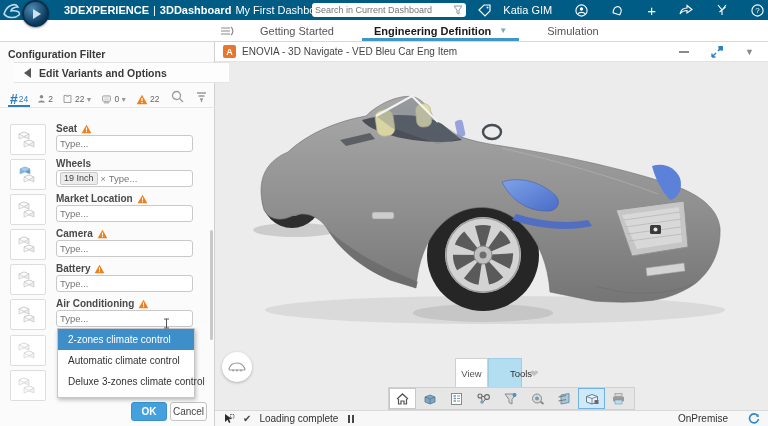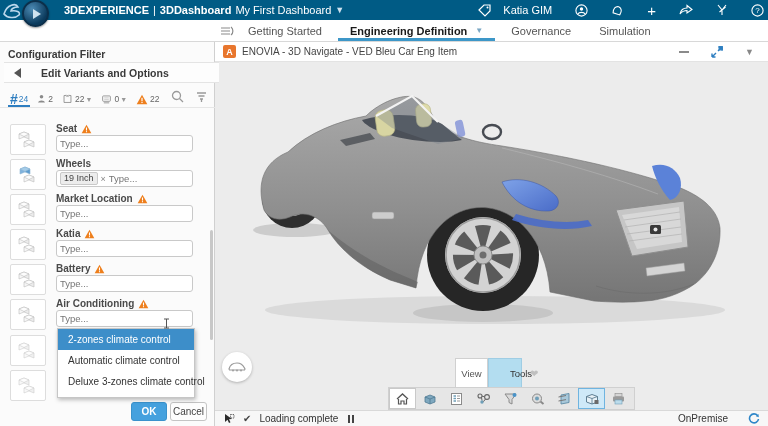--- a/index.html
+++ b/index.html
@@ -17,32 +17,32 @@
   .brand { position:absolute; left:64px; top:0; height:20px; display:flex; align-items:center; color:#fff; gap:4px; white-space:nowrap; }
   .brand b { font-weight:bold; }
   .brand .chev { font-size:9px; color:#cfe2ef; }
   .tb-search { position:absolute; left:312px; top:3px; width:154px; height:14px; background:#fff; border-radius:3px;
                display:flex; align-items:center; padding:0 3px; }
   .tb-search input { border:none; outline:none; flex:1; font-size:9px; color:#555; font-family:"Liberation Sans",sans-serif; background:transparent; }
   .userarea { position:absolute; right:4px; top:0; height:20px; display:flex; align-items:center; gap:23px; color:#fff; }
   .tb-ic { display:inline-flex; align-items:center; justify-content:center; }
 
   
-  .tabbar { position:absolute; left:0; top:20px; width:768px; height:22px; background:#fff; border-bottom:1px solid #d8d8d8; display:flex; align-items:stretch; z-index:20; }
+  .tabbar { position:absolute; left:0; top:20px; width:768px; height:22px; background:#fff; border-bottom:1px solid #d8d8d8; display:flex; align-items:stretch; z-index:20;gap:12px; }
   .tabbar .lead { margin-left:220px; display:flex; align-items:center; }
   .tab { display:flex; align-items:center; padding:0 14px; color:#555; position:relative; cursor:default; white-space:nowrap; }
   .tab.active { color:#1a1a1a; font-weight:bold; }
   .tab.active::after { content:""; position:absolute; left:2px; right:2px; bottom:0; height:3px; background:#3d97c8; }
   .tab .tchev { font-size:8px; color:#7ba7c4; margin-left:8px; font-weight:normal; }
 
   
   .sidebar { position:absolute; left:0; top:42px; width:215px; height:384px; background:#fbfbfb; border-right:1px solid #d0d0d0; z-index:10; }
   .sb-title { position:absolute; left:8px; top:6px; font-weight:bold; color:#3a3a3a; font-size:10.5px; }
-  .sb-edit { position:absolute; left:4px; top:20px; width:215px; height:21px; border-top:1px solid #e4e4e4; border-bottom:1px solid #e4e4e4;
-             display:flex; align-items:center; gap:20px; padding-left:10px; background:#fdfdfd; cursor:pointer; }
+  .sb-edit { position:absolute; left:14px; top:20px; width:215px; height:21px; border-top:1px solid #e4e4e4; border-bottom:1px solid #e4e4e4;
+             display:flex; align-items:center; gap:8px; padding-left:10px; background:#fdfdfd; cursor:pointer; }
   .sb-edit .tri { width:0; height:0; border-right:7px solid #555; border-top:5px solid transparent; border-bottom:5px solid transparent; }
   .sb-edit span { font-weight:bold; color:#3a3a3a; font-size:10.5px; }
   .sb-counters { position:absolute; left:0; top:44px; width:215px; height:22px; display:flex; align-items:center; padding:0 8px; gap:4px; border-bottom:1px solid #e6e6e6; }
   .cnt { display:flex; align-items:flex-end; gap:1px; padding:0 2px; height:100%; position:relative; }
   .cnt .num { font-size:8.5px; color:#666; padding-bottom:3px; }
   .cnt.active::after { content:""; position:absolute; left:0; right:0; bottom:0; height:2px; background:#2e7ec0; }
   .cnt.active .num { color:#2e7ec0; }
   .hashsym { color:#2e7ec0; font-weight:bold; font-size:14px; line-height:16px; }
   .cnt .cchev { font-size:7px; color:#999; padding-bottom:4px; }
   .sb-right-ics { margin-left:auto; display:flex; gap:12px; align-items:center; }
@@ -115,20 +115,26 @@
   </svg>
   <div class="compass">
       <div class="play"></div>
     </div>
   <div class="brand">
     <b>3DEXPERIENCE</b>
     <span>|</span>
     <b>3DDashboard</b>
     <span>My First Dashboard</span>
     <span class="chev">▼</span>
+  </div>
+  <div class="tb-search">
+    <input placeholder="Search in Current Dashboard" style="">
+    <svg width="10" height="10" viewBox="0 0 10 10">
+        <path d="M1 1 H9 L6 5 V9 L4 8 V5 Z" fill="none" stroke="#8a9aa6" stroke-width="1"></path>
+      </svg>
   </div>
   <svg style="position:absolute;left:478px;top:4px;" width="13" height="13" viewBox="0 0 13 13">
     <path d="M1 6 L6 1 H12 V7 L7 12 Z" fill="none" stroke="#fff" stroke-width="1.2"></path>
       <circle cx="9.5" cy="3.5" r="1" fill="#fff"></circle>
   </svg>
   <div class="userarea">
     <span>Katia GIM</span>
     <span class="tb-ic">
       <svg width="13" height="13" viewBox="0 0 13 13">
           <circle cx="6.5" cy="6.5" r="5.6" fill="none" stroke="#fff" stroke-width="1.1"></circle>
@@ -168,23 +174,20 @@
         <path d="M11 2 C13.5 4 13.5 8 11 10" fill="none" stroke="#8a8a8a" stroke-width="1.2"></path>
       </svg>
   </span>
   <div class="tab">
       <span>Getting Started</span>
     </div>
   <div class="tab active">
     <span>Engineering Definition</span>
     <span class="tchev">▼</span>
   </div>
-  <div class="tab">
-      <span>Governance</span>
-    </div>
   <div class="tab">
       <span>Simulation</span>
     </div>
 
 </nav>
 
 <aside class="sidebar">
   <div class="sb-title">Configuration Filter</div>
 
   <div class="sb-edit">
@@ -326,21 +329,21 @@
             <path d="M6 3 L11 5 L11 10 L6 8 Z" fill="#ececec"></path>
             <path d="M6 3 L1 5 L1 10 L6 8 Z" fill="#f6f6f6"></path>
             <path d="M1 5 L6 7.5 L11 5 L6 3 Z" fill="#fdfdfd"></path>
             <path d="M11 11 L16 13 L16 18 L11 16 Z" fill="#ececec"></path>
             <path d="M11 11 L6 13 L6 18 L11 16 Z" fill="#f6f6f6"></path>
             <path d="M6 13 L11 15.5 L16 13 L11 11 Z" fill="#fdfdfd"></path>
           </g>
         </svg>
     </div>
     <div class="flabel">
-        <span>Katia</span>
+        <span>Camera</span>
       <svg width="11" height="10" viewBox="0 0 14 13">
           <path d="M7 1 L13.3 12 H0.7 Z" fill="#ee7f1d"></path>
           <rect x="6.3" y="4.5" width="1.4" height="4" fill="#fff"></rect>
           <rect x="6.3" y="9.3" width="1.4" height="1.4" fill="#fff"></rect>
         </svg>
     </div>
     <div class="finput">
         <input placeholder="Type..." style="">
       </div>
   </div>

